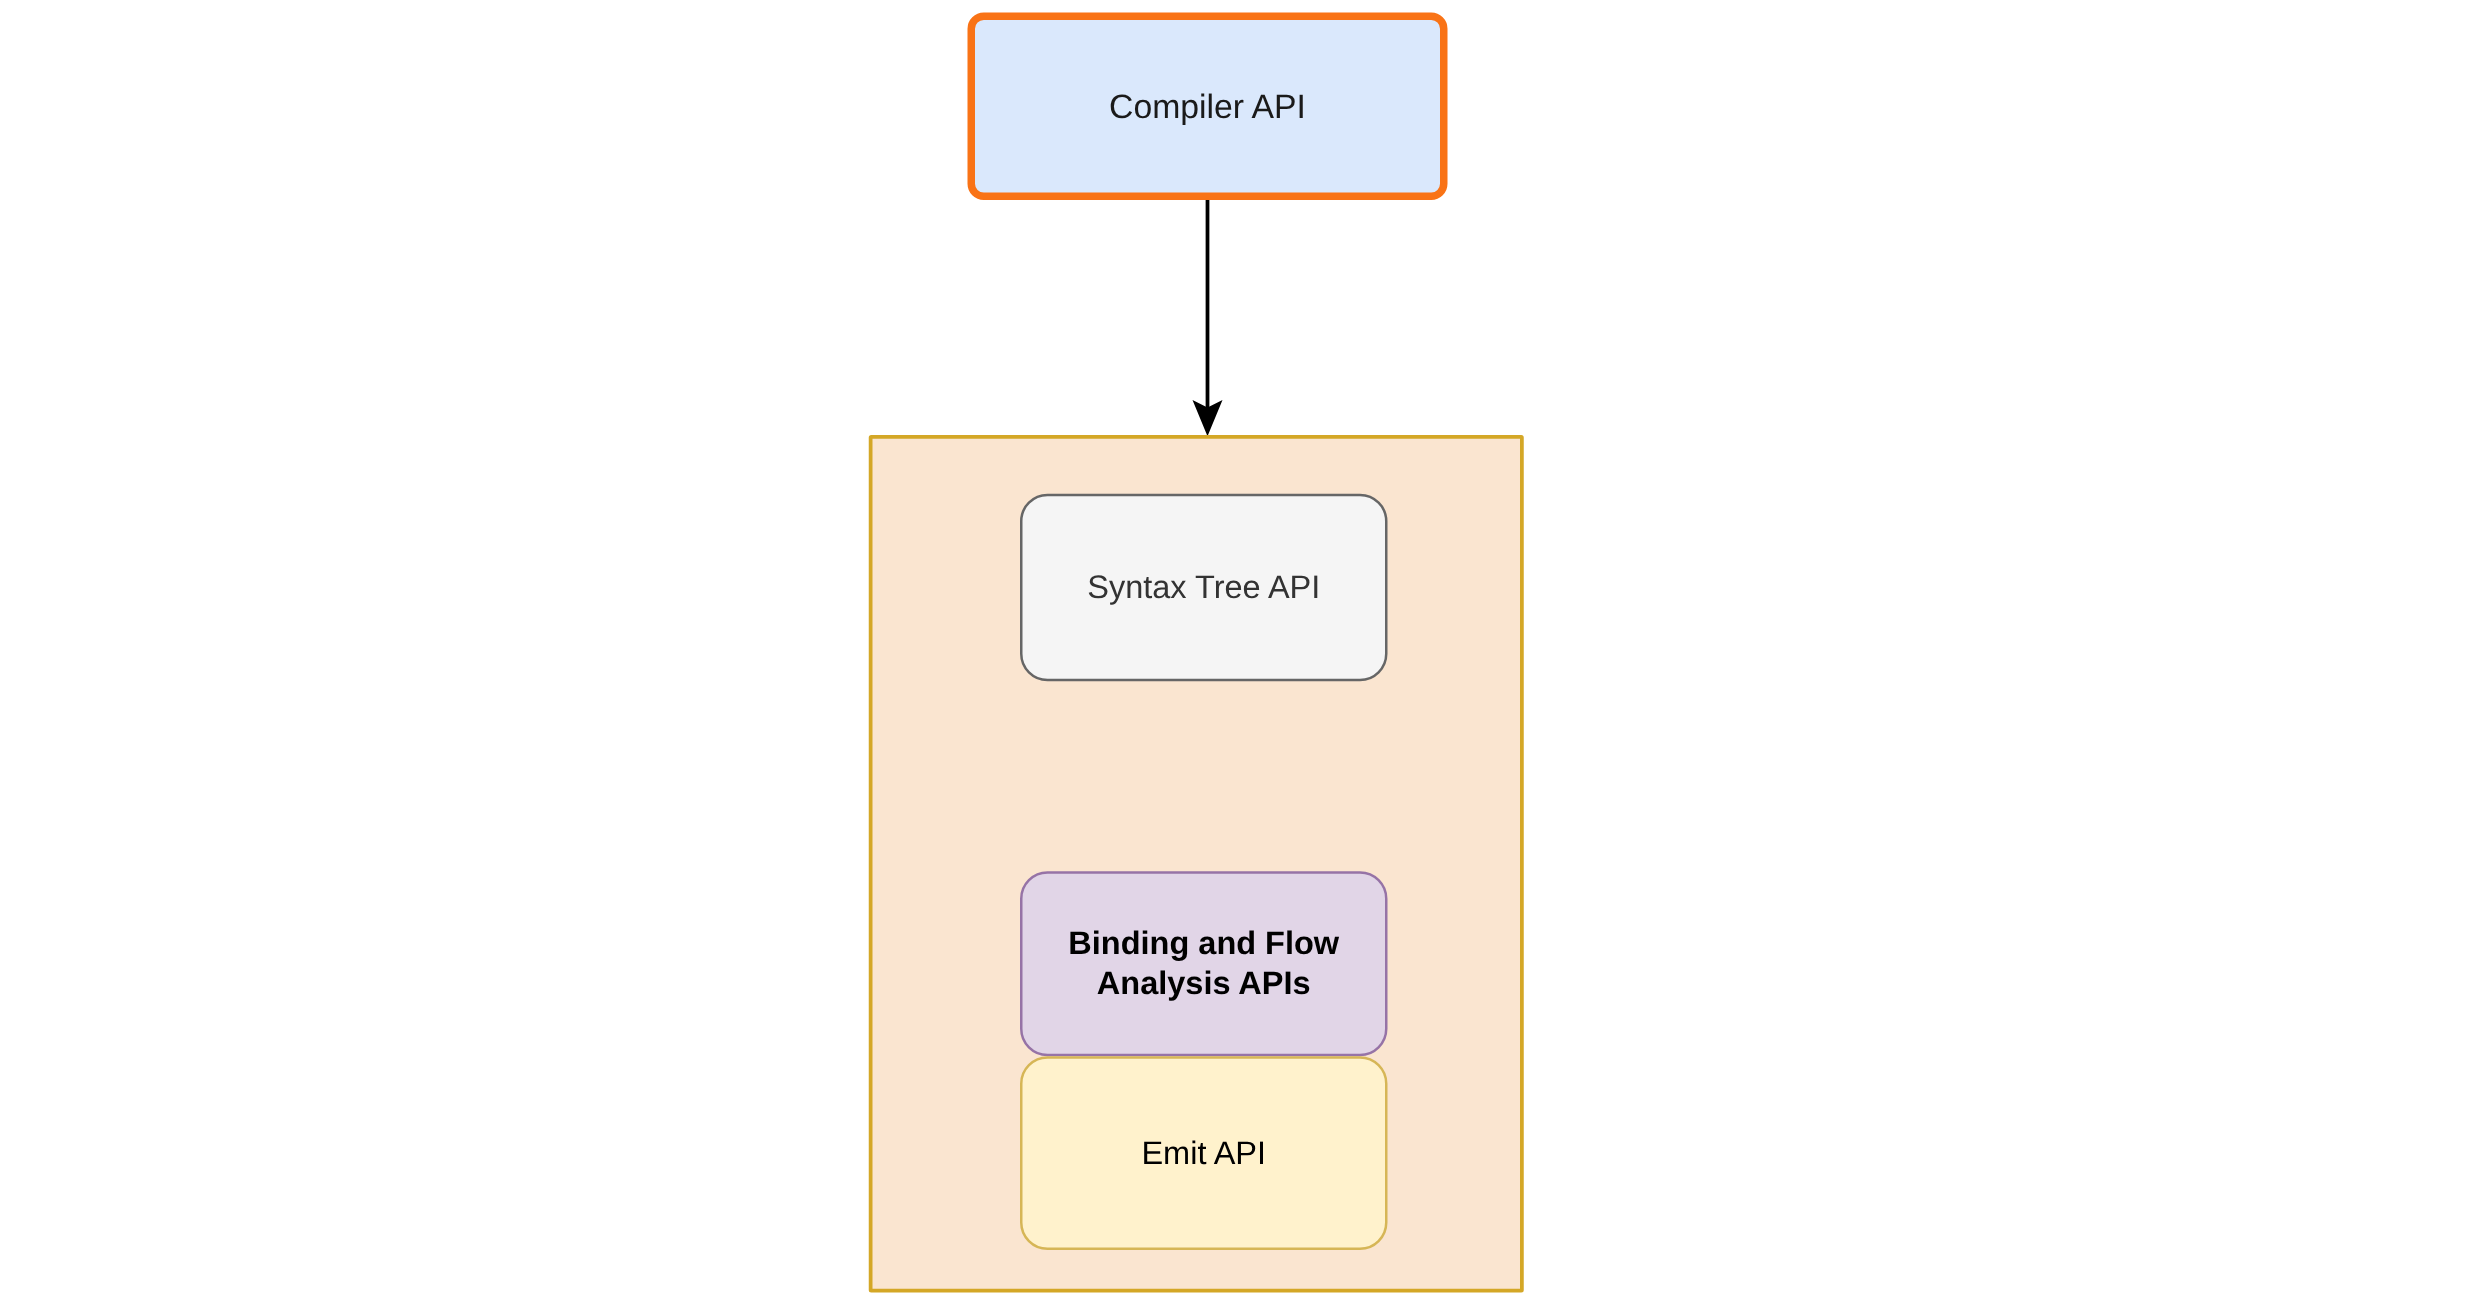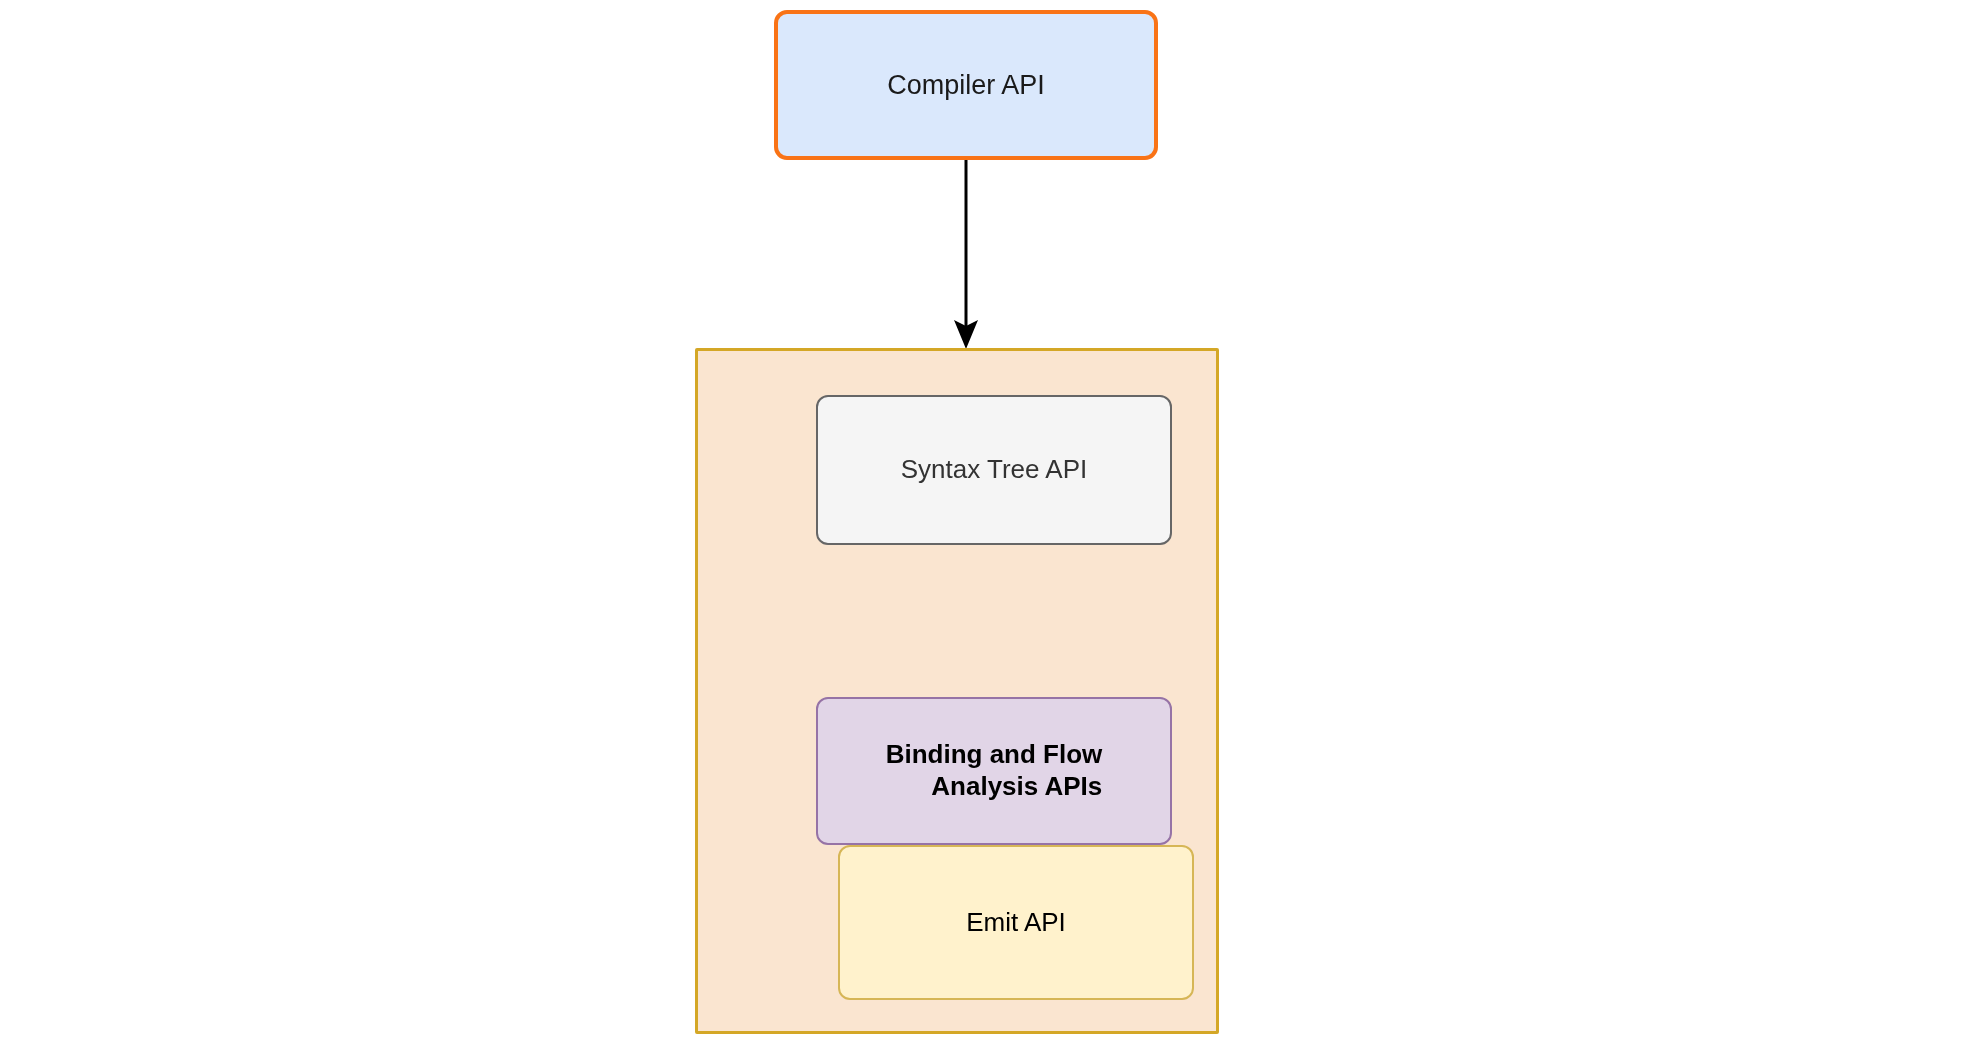--- a/index.html
+++ b/index.html
@@ -31,21 +31,21 @@
     white-space: pre-line;
   }
 
   
   .compiler-node {
     left: 774px;
     top: 10px;
     width: 384px;
     height: 150px;
     background: #dae8fc;
-    border: 4px solid #f97316;
+    border: 6px solid #f97316;
     border-radius: 13px;
     font-size: 27px;
     color: #1a1a1a;
   }
 
   
   .group-container {
     position: absolute;
     left: 695px;
     top: 348px;
@@ -53,27 +53,26 @@
     height: 686px;
     box-sizing: border-box;
     background: #fae5d0;
     border: 3px solid #d4a726;
     border-radius: 2px;
   }
 
   
   .layer {
     left: 816px;
-    width: 356px;
+    width: 294px;
     border-width: 2px;
     border-style: solid;
-    border-radius: 12px;
+    border-radius: 22px;
     font-size: 26px;
     color: #000000;
-    text-align: right;
   }
   .layer-syntax {
     top: 395px;
     height: 150px;
     background: #f5f5f5;
     border-color: #666666;
     color: #333333;
   }
   .layer-symbol {
     top: 545px;
@@ -86,21 +85,20 @@
     height: 148px;
     background: #e1d5e7;
     border-color: #9673a6;
     font-weight: bold;
   }
   .layer-emit {
     top: 845px;
     height: 155px;
     background: #fff2cc;
     border-color: #d6b656;
-    margin-left: 22px;
   }
 
   
   .connector {
     position: absolute;
     left: 0;
     top: 0;
     width: 1982px;
     height: 1052px;
     pointer-events: none;

